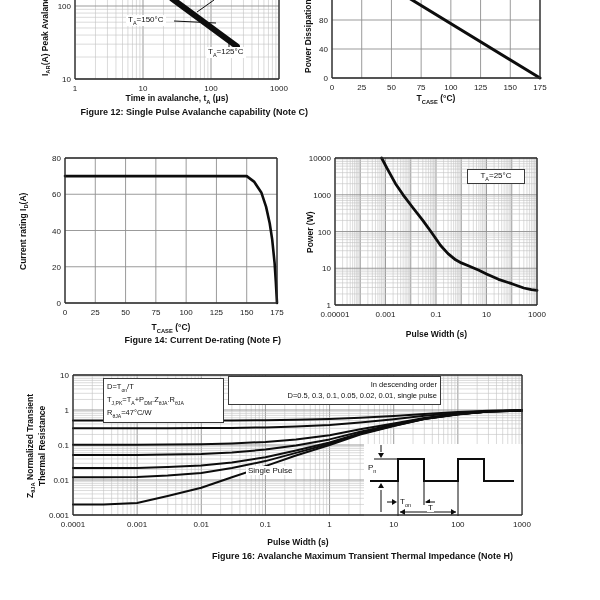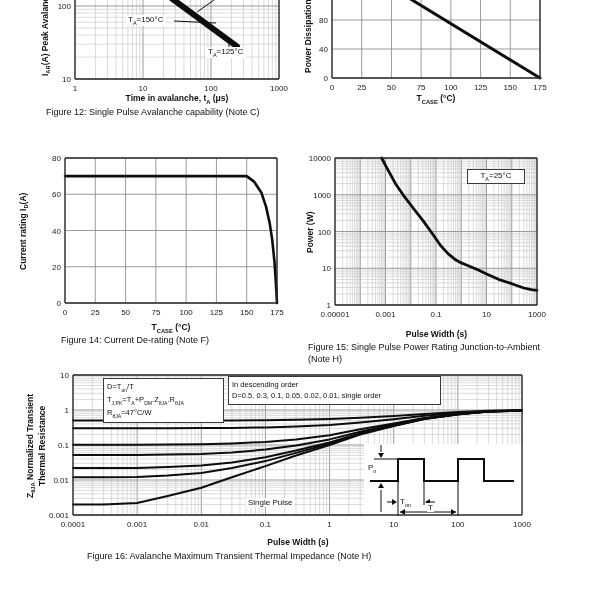--- a/index.html
+++ b/index.html
@@ -1,20 +1,20 @@
 <!DOCTYPE html>
 <html><head>
 <meta charset="utf-8">
 <style>
   html,body{margin:0;padding:0;background:#e8e8e8;}
   #page{position:relative;width:600px;height:600px;background:#ffffff;overflow:hidden;
         font-family:"Liberation Sans","DejaVu Sans",sans-serif;color:#1a1a1a;}
   #canvas{position:absolute;left:0;top:0;}
   #canvas text{font-family:"Liberation Sans","DejaVu Sans",sans-serif;font-size:8px;fill:#1a1a1a;}
-  .cap{position:absolute;font-weight:normal;font-size:9px;line-height:1.35;text-align:left;color:#111;}
+  .cap{position:absolute;font-weight:bold;font-size:9px;line-height:1.35;text-align:right;color:#111;}
   .xt{position:absolute;font-weight:bold;font-size:8.5px;text-align:center;color:#111;white-space:nowrap;}
   .yt{position:absolute;writing-mode:vertical-rl;transform:rotate(180deg);font-weight:bold;
       font-size:8.5px;width:14px;line-height:14px;color:#111;white-space:nowrap;}
   .yt.c{text-align:center;}
   .ann{position:absolute;font-size:8px;background:#fff;padding:0 2px;white-space:nowrap;color:#111;}
   .annbox{position:absolute;font-size:8px;background:#fff;border:1px solid #3a3a3a;
           text-align:center;padding:1px 2px;white-space:nowrap;color:#111;}
   .nbox{position:absolute;background:#fff;border:1px solid #3a3a3a;font-size:7.5px;
         line-height:1.5;padding:2px 3px;white-space:nowrap;color:#111;box-sizing:border-box;}
   .ins{position:absolute;font-size:8px;background:#fff;padding:0 1px;white-space:nowrap;color:#111;}
@@ -465,34 +465,33 @@
   <div class="yt c" style="left:35px;top:373px;height:146px;">Thermal Resistance</div>
 
   <div class="xt" style="left:75px;top:93px;width:204px;">Time in avalanche, t<sub>A</sub> (μs)</div>
   <div class="xt" style="left:332px;top:93px;width:208px;">T<sub>CASE</sub> (°C)</div>
   <div class="xt" style="left:65px;top:322px;width:212px;">T<sub>CASE</sub> (°C)</div>
   <div class="xt" style="left:336px;top:329px;width:201px;">Pulse Width (s)</div>
   <div class="xt" style="left:98px;top:537px;width:400px;">Pulse Width (s)</div>
 
   <div class="cap" style="left:46px;top:106px;width:262px;">Figure 12: Single Pulse Avalanche capability (Note C)</div>
   <div class="cap" style="left:61px;top:334px;width:220px;">Figure 14: Current De-rating (Note F)</div>
-  <div class="cap" style="left:308px;top:341px;width:256px;">Figure 15: Single Pulse Power Rating Junction-to-Ambient (Note H)</div>
   <div class="cap" style="left:87px;top:550px;width:426px;">Figure 16: Avalanche Maximum Transient Thermal Impedance (Note H)</div>
 
   <div class="ann" style="left:126px;top:15px;">T<sub>A</sub>=150°C</div>
   <div class="ann" style="left:206px;top:47px;">T<sub>A</sub>=125°C</div>
   <div class="annbox" style="left:467px;top:169px;width:52px;">T<sub>A</sub>=25°C</div>
 
   <div class="nbox" style="left:103px;top:378px;width:121px;">
     <div>D=T<sub>on</sub>/T</div>
     <div>T<sub>J,PK</sub>=T<sub>A</sub>+P<sub>DM</sub>.Z<sub>θJA</sub>.R<sub>θJA</sub></div>
     <div>R<sub>θJA</sub>=47°C/W</div>
   </div>
-  <div class="nbox" style="left:228px;top:376px;width:213px;">
+  <div class="nbox" style="left:228px;top:376px;width:213px;text-align:right;">
     <div>In descending order</div>
-    <div>D=0.5, 0.3, 0.1, 0.05, 0.02, 0.01, single order</div>
+    <div>D=0.5, 0.3, 0.1, 0.05, 0.02, 0.01, single pulse</div>
   </div>
-  <div class="ann" style="left:246px;top:498px;">Single Pulse</div>
+  <div class="ann" style="left:246px;top:466px;">Single Pulse</div>
 
   <div class="ins" style="left:367px;top:463px;">P<sub>n</sub></div>
   <div class="ins" style="left:399px;top:497px;">T<sub>on</sub></div>
   <div class="ins" style="left:427px;top:503px;">T</div>
 </div>
 
 </body></html>

